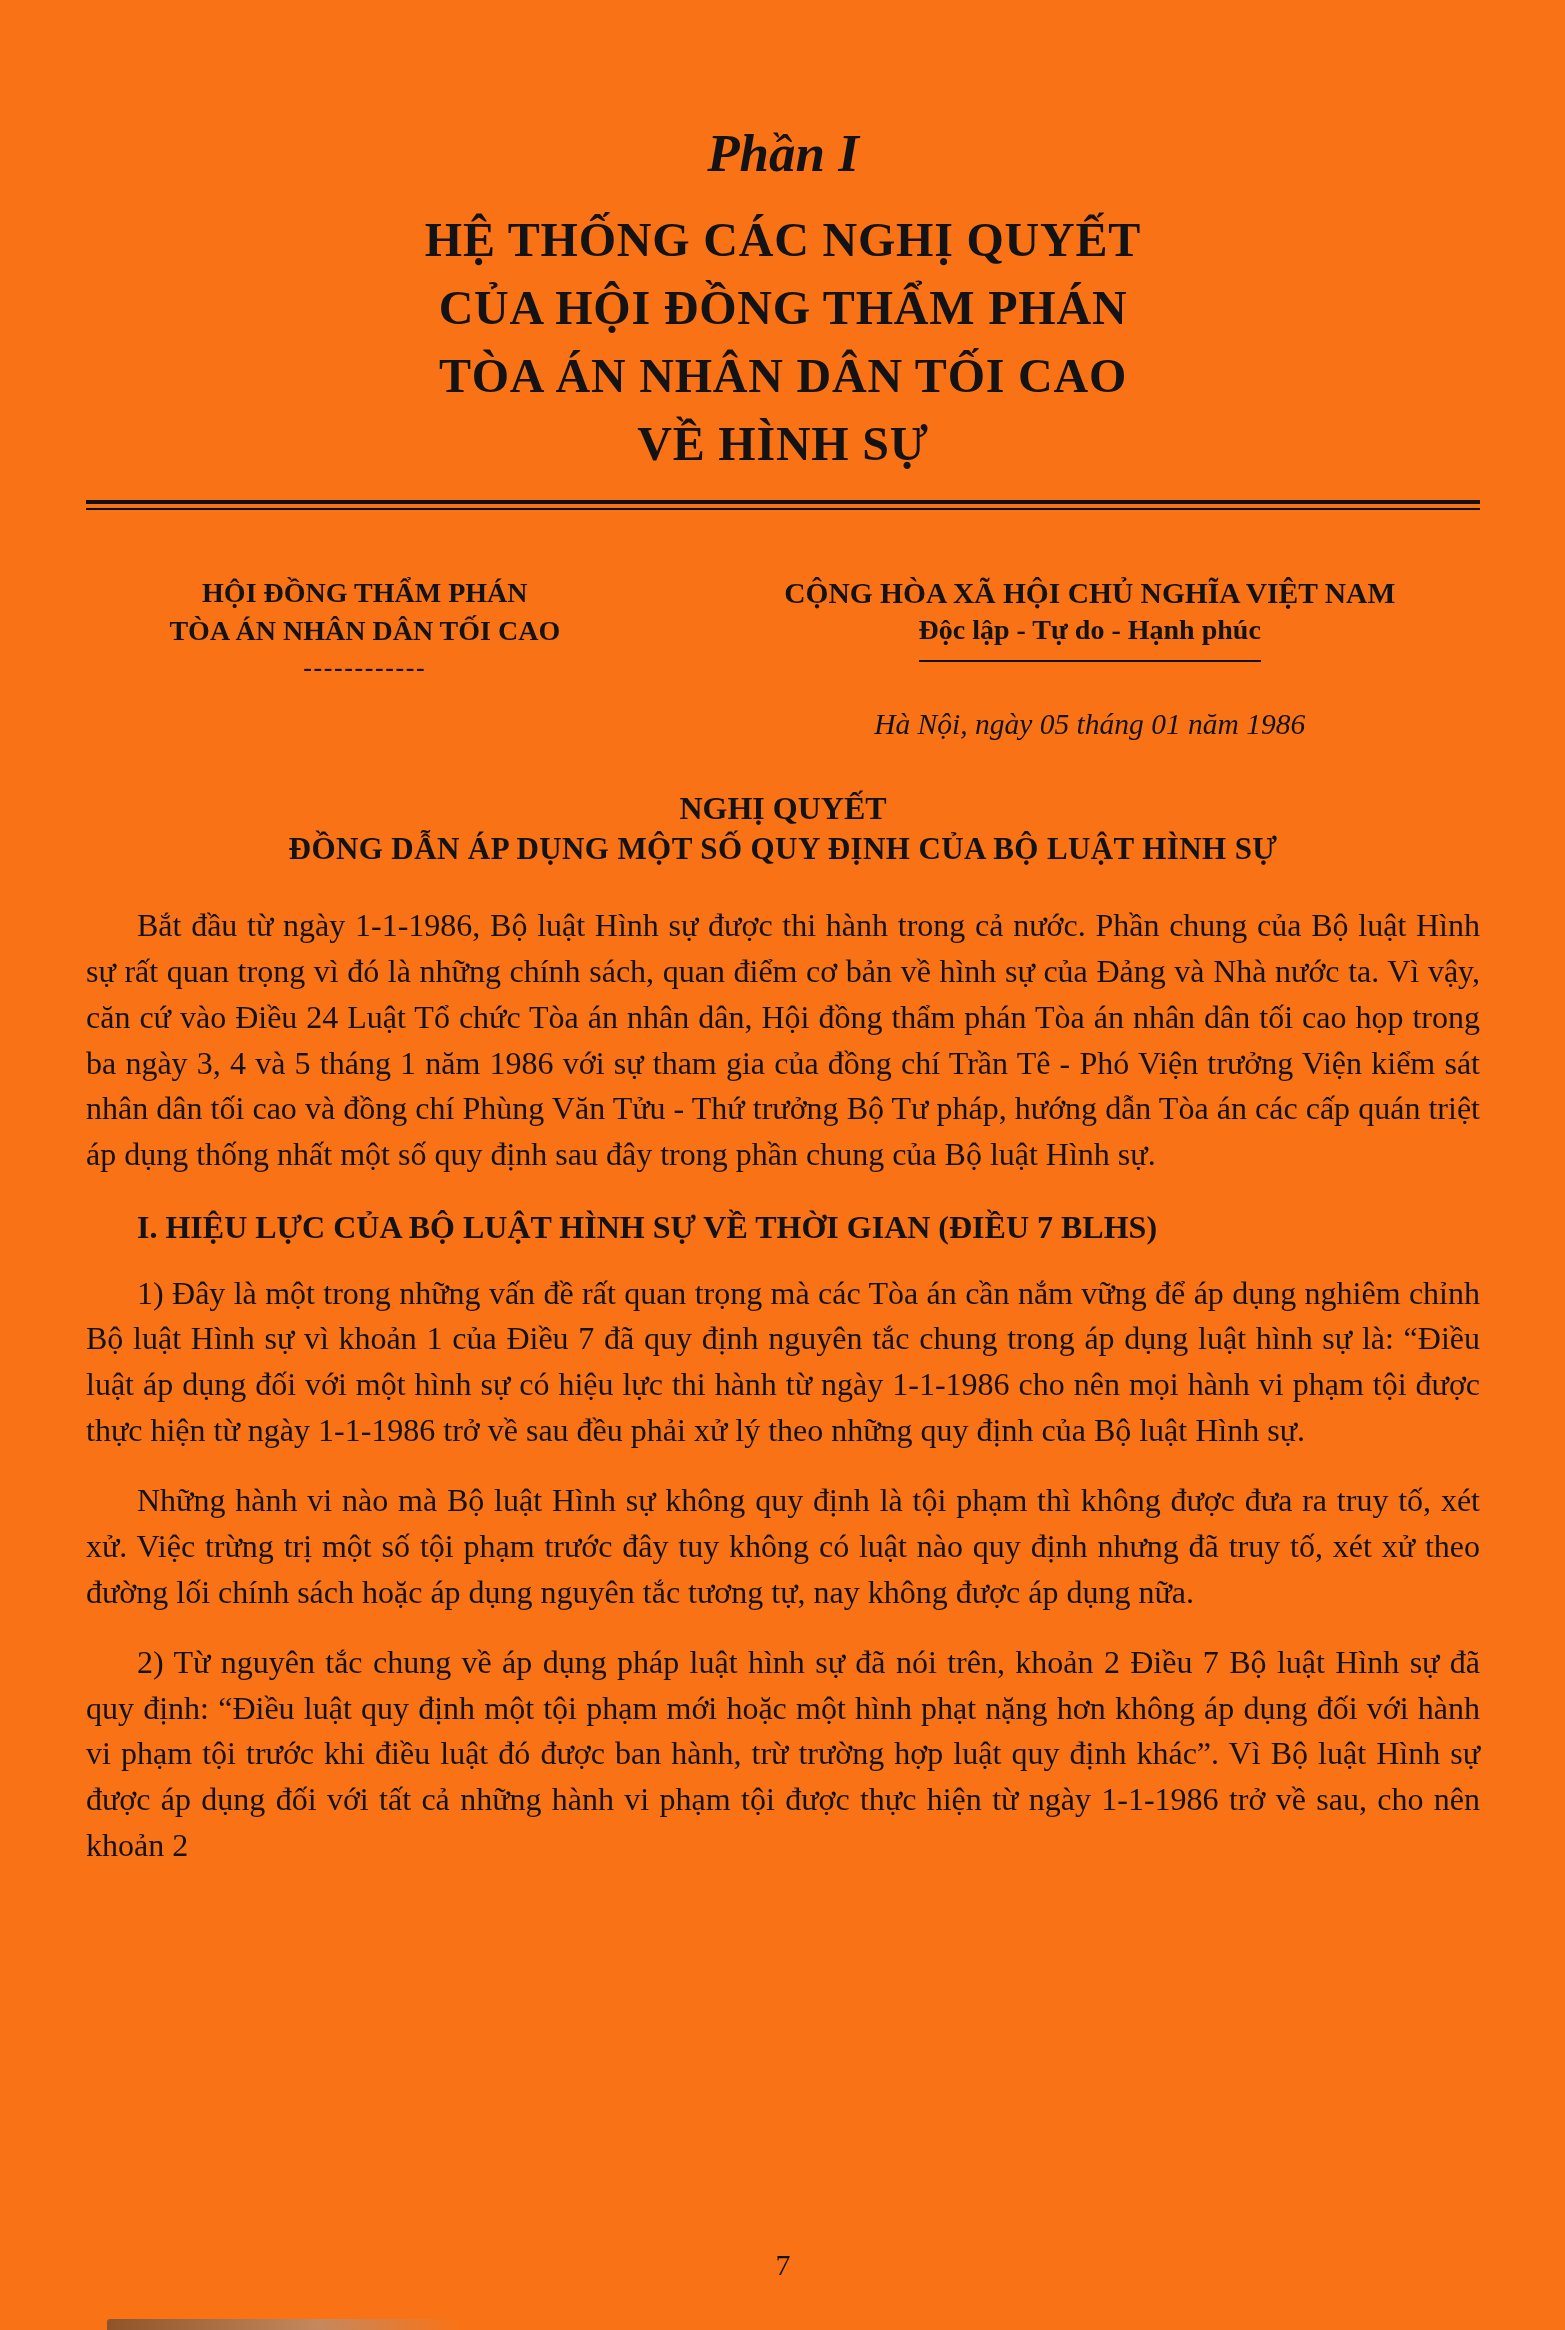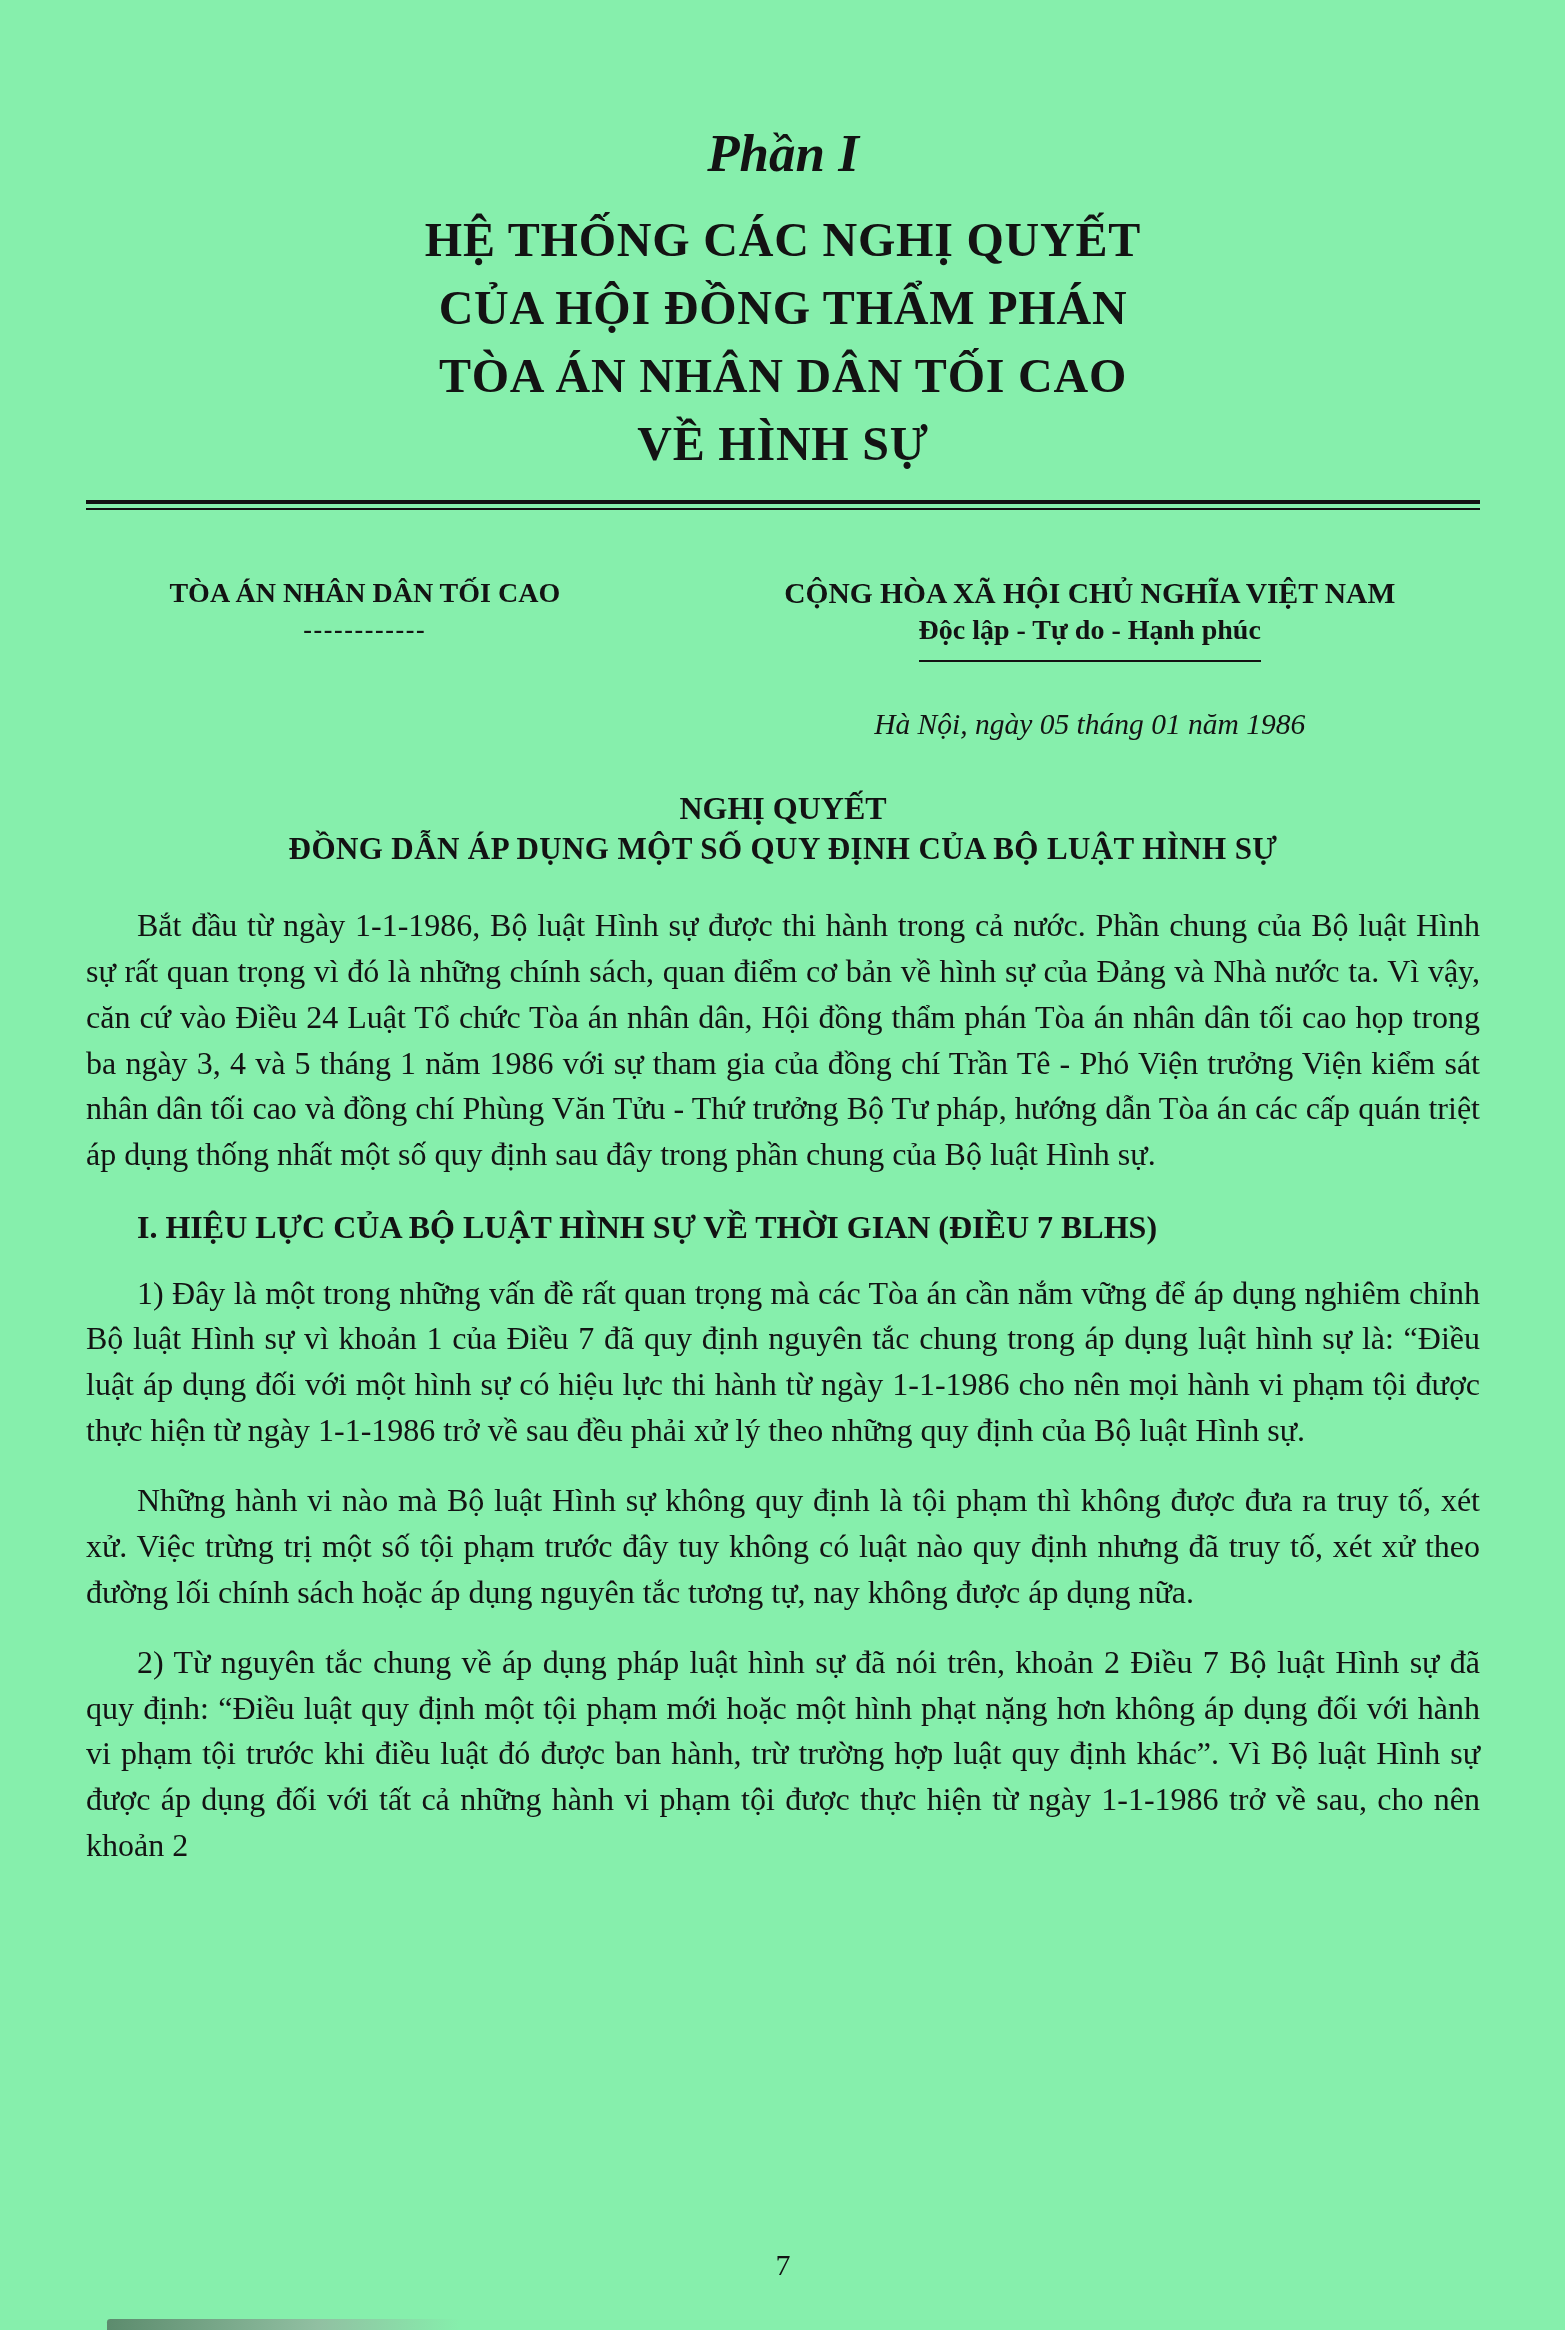--- a/index.html
+++ b/index.html
@@ -2,21 +2,21 @@
 <html style="font-size:13px"><head>
 <meta charset="utf-8">
 <style>
   * { margin: 0; padding: 0; box-sizing: border-box; }
   html, body { background: #e9e9e9; }
   .page {
     position: relative;
     width: 1566px;
     height: 2330px;
     margin: 0 auto;
-    background: #86efac;
+    background: #f97316;
     color: #131313;
     font-family: "Liberation Serif", "DejaVu Serif", serif;
     overflow: hidden;
   }
   .content { padding: 123px 86px 0 86px; }
 
   .part-title {
     text-align: center;
     font-style: italic;
     font-weight: bold;
@@ -122,20 +122,21 @@
       <div>HỆ THỐNG CÁC NGHỊ QUYẾT</div>
       <div>CỦA HỘI ĐỒNG THẨM PHÁN</div>
       <div>TÒA ÁN NHÂN DÂN TỐI CAO</div>
       <div>VỀ HÌNH SỰ</div>
     </div>
 
     <div class="double-rule"></div>
 
     <div class="letterhead">
       <div class="lh-left">
+        <div class="org-line">HỘI ĐỒNG THẨM PHÁN</div>
         <div class="org-line">TÒA ÁN NHÂN DÂN TỐI CAO</div>
         <div class="dashes">------------</div>
       </div>
       <div class="lh-right">
         <div class="country">CỘNG HÒA XÃ HỘI CHỦ NGHĨA VIỆT NAM</div>
         <div>
           <span class="motto">Độc lập - Tự do - Hạnh phúc</span>
         </div>
         <div class="place-date">Hà Nội, ngày 05 tháng 01 năm 1986</div>
       </div>

